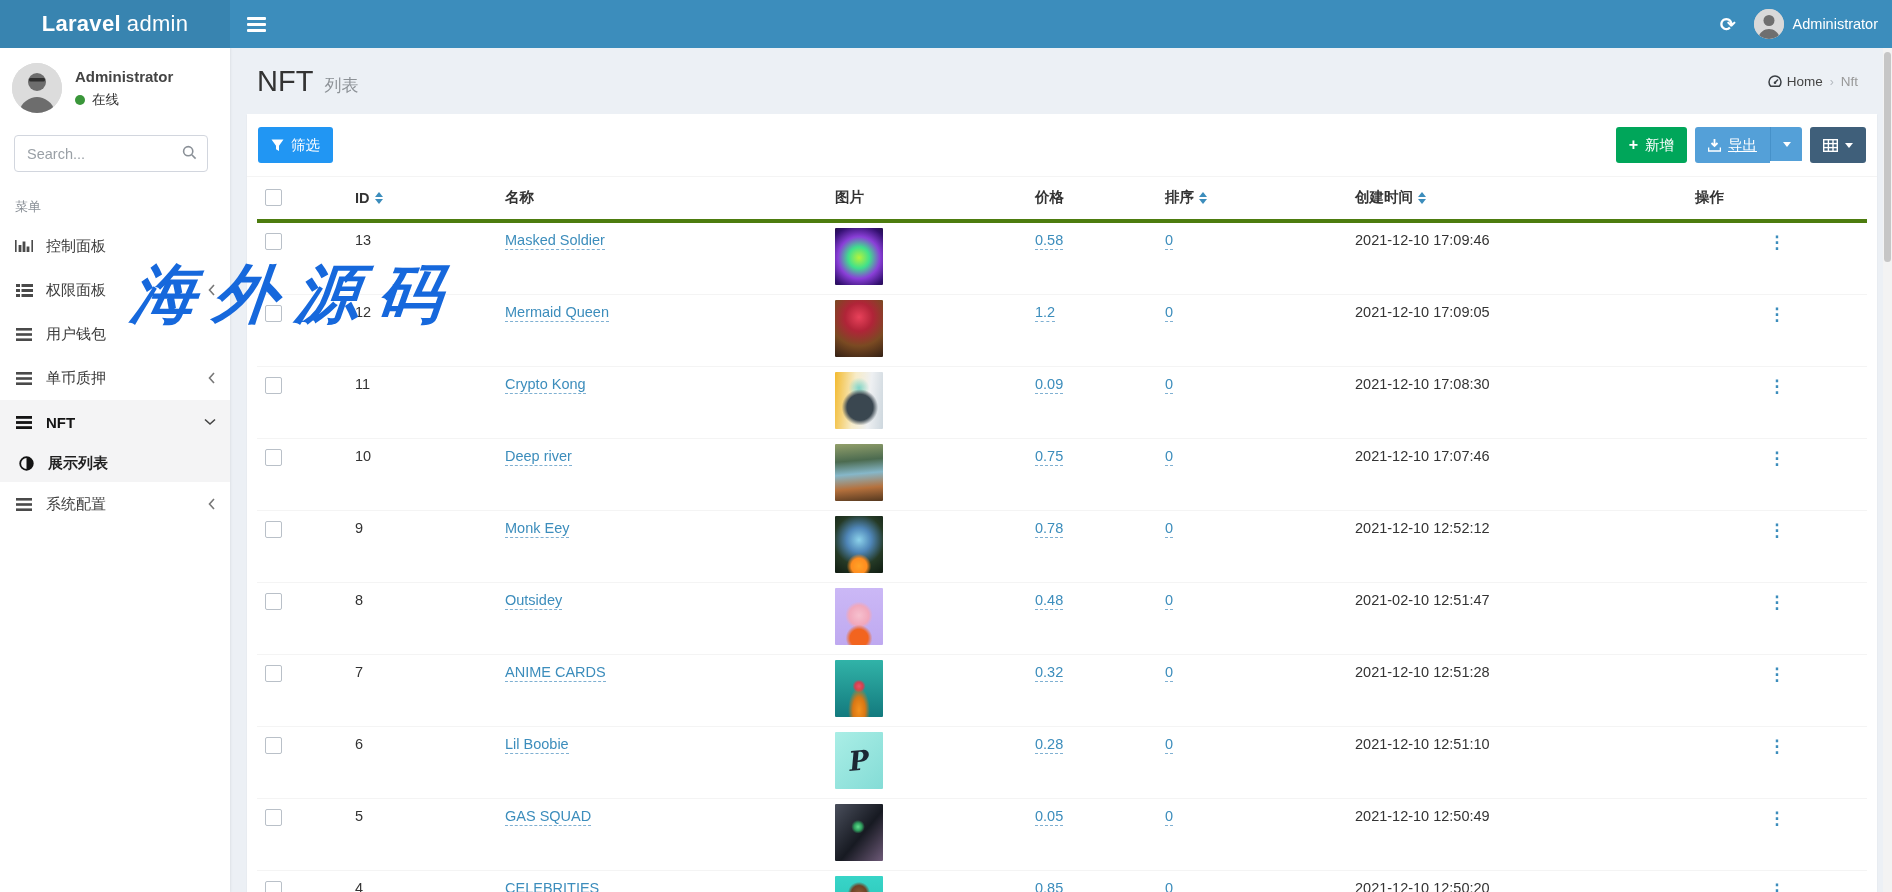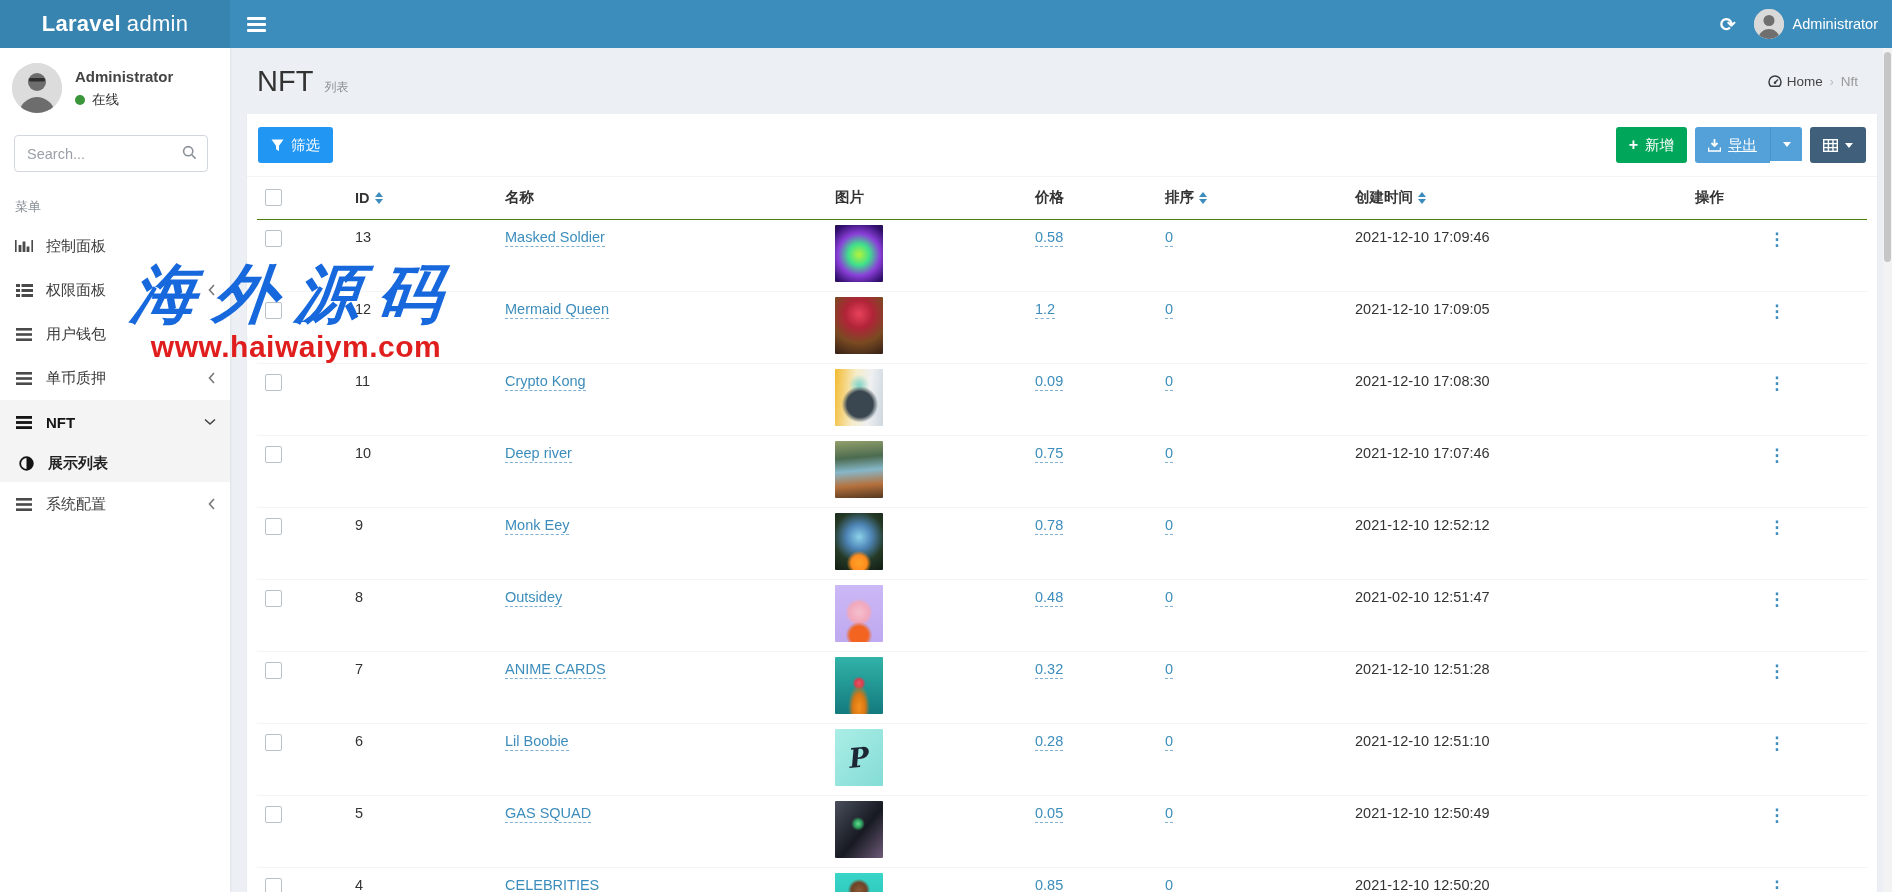--- a/index.html
+++ b/index.html
@@ -40,42 +40,42 @@
   ul.menu li.nft { font-weight:bold; color:#141414; }
   ul.menu li.nft .mi { color:#141414; }
   ul.menu li.sub { height:38px; padding-left:16px; font-weight:bold; color:#1f1f1f; }
   ul.menu li.dim { color:#3f3f3f; }
 
   
   .content { position:absolute; left:230px; top:48px; right:0; bottom:0; background:#ecf0f5; overflow:hidden; }
   .content-header { display:flex; align-items:center; justify-content:space-between; padding:17px 34px 10px 27px; }
   .page-title { display:flex; align-items:baseline; gap:11px; }
   .page-title .t { font-size:29px; color:#333; font-weight:normal; }
-  .page-title .s { font-size:12px; color:#8c9196; }
+  .page-title .s { font-size:17px; color:#8c9196; }
   .breadcrumb { display:flex; align-items:center; gap:7px; font-size:13.5px; color:#444; }
   .breadcrumb .sep { color:#b5bac0; font-size:12px; }
   .breadcrumb .cur { color:#999; }
   .breadcrumb a { color:#444; text-decoration:none; display:flex; align-items:center; gap:5px; cursor:pointer; }
 
   .box { margin:6px 15px 0 17px; background:#fff; box-shadow:0 1px 1px rgba(0,0,0,.1); height:900px; }
   .box-header { display:flex; align-items:center; justify-content:space-between; padding:13px 11px; border-bottom:1px solid #f4f4f4; }
   .btn { display:inline-flex; align-items:center; gap:7px; border:none; border-radius:3px; color:#fff; font-size:14.5px; height:36px; padding:0 13px; cursor:pointer; font-family:inherit; }
   .btn-filter { background:#2196f3; }
   .btn-add { background:#00a65a; }
   .btn-group-right { display:flex; align-items:center; gap:8px; }
   .split { display:inline-flex; border-radius:3px; overflow:hidden; }
   .split .main { background:#54a0d8; border-radius:0;text-decoration:underline; }
   .split .caret-seg { background:#54a0d8; border-left:1px solid #4691c9; width:32px; display:flex; align-items:center; justify-content:center; height:34px; cursor:pointer; }
   .btn-grid { background:#3f5f7a; width:56px; justify-content:center; }
   .caret { width:0; height:0; border-left:4px solid transparent; border-right:4px solid transparent; border-top:5px solid #fff; display:inline-block; }
 
   
   .box-body { padding:0 10px; }
   table.nft { width:100%; border-collapse:collapse; table-layout:fixed; font-size:14.5px; }
-  table.nft th { text-align:left; font-weight:bold; color:#333; padding:11px 8px 12px 8px; border-bottom:1px solid #4d7c0f; }
+  table.nft th { text-align:left; font-weight:bold; color:#333; padding:11px 8px 12px 8px; border-bottom:4px solid #4d7c0f; }
   table.nft td { padding:9px 8px; height:67px; vertical-align:top; border-bottom:1px solid #f4f4f4; color:#333; }
   col.c-sel{width:90px} col.c-id{width:150px} col.c-name{width:330px} col.c-img{width:200px}
   col.c-price{width:130px} col.c-order{width:190px} col.c-date{width:340px} col.c-act{width:180px}
   .th-flex { display:inline-flex; align-items:center; gap:5px; cursor:pointer; }
   .sort { display:inline-flex; flex-direction:column; gap:2px; }
   .sort .up { width:0;height:0;border-left:4px solid transparent;border-right:4px solid transparent;border-bottom:5px solid #3c8dbc; }
   .sort .dn { width:0;height:0;border-left:4px solid transparent;border-right:4px solid transparent;border-top:5px solid #3c8dbc; }
   input.ck { appearance:none; width:17px; height:17px; border:1px solid #b9c0c8; border-radius:2px; background:#fff; cursor:pointer; vertical-align:middle; }
   a.cell-link { color:#3c8dbc; text-decoration:none; border-bottom:1px dashed #7fb0d2; padding-bottom:1px; cursor:pointer; }
   .thumb { width:48px; height:57px; border-radius:1px; display:flex; align-items:center; justify-content:center; overflow:hidden; }
@@ -510,20 +510,19 @@
   </tr>
 
 </tbody>
         </table>
       </div>
     </div>
   </main>
 
   <div class="watermark">
     <div class="l1">海外源码</div>
-    <div class="l2">www.haiwaiym.com</div>
   </div>
 
   <div class="scrollbar">
     <div class="thumb-bar"></div>
   </div>
 
 </div>
 
 </body></html>

